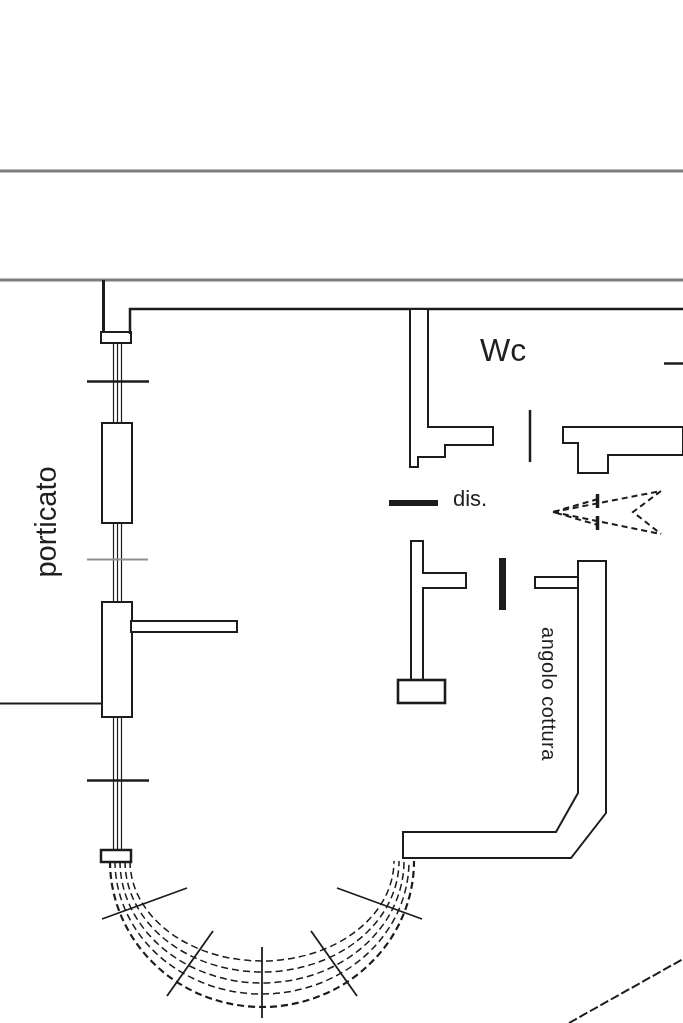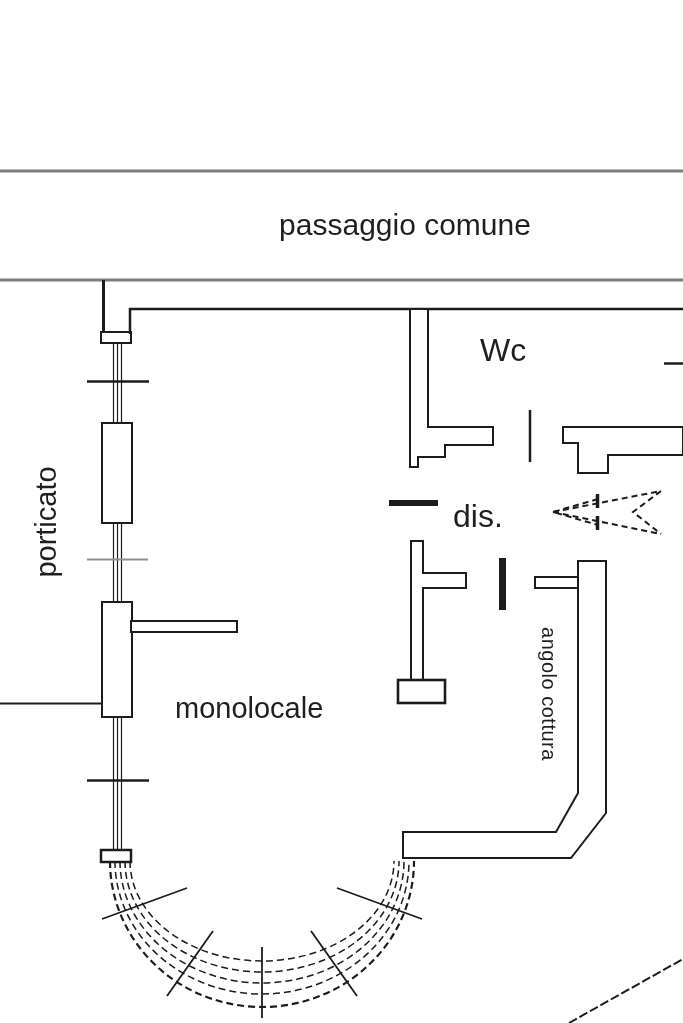--- a/index.html
+++ b/index.html
@@ -13,21 +13,21 @@
   .plan-svg{position:absolute;left:0;top:0;}
   .lbl{
     position:absolute;
     color:#1f1f1f;
     white-space:nowrap;
     line-height:1;
     user-select:none;
   }
   .lbl-corridor{left:250px;top:210px;width:310px;text-align:center;font-size:30px;}
   .lbl-wc{left:480px;top:334px;font-size:32px;}
-  .lbl-dis{left:453px;top:500px;font-size:32px;}
+  .lbl-dis{left:453px;top:488px;font-size:22px;}
   .lbl-monolocale{left:175px;top:694px;font-size:29px;}
   .lbl-porticato{
     left:46px;top:522px;
     transform:translate(-50%,-50%) rotate(-90deg);
     font-size:29px;
   }
   .lbl-angolo{
     left:549px;top:694px;
     transform:translate(-50%,-50%) rotate(90deg);
     font-size:20px;
@@ -112,19 +112,17 @@
         <line x1="213" y1="931" x2="167" y2="996"></line>
         <line x1="311" y1="931" x2="357" y2="996"></line>
         <line x1="337" y1="888" x2="422" y2="919"></line>
         <line x1="262" y1="947" x2="262" y2="1018"></line>
       </g>
     </g>
 
     <line x1="569" y1="1023" x2="683" y2="959" stroke="#1c1c1c" stroke-width="2" stroke-dasharray="9,3"></line>
   </svg>
 
-  <div class="lbl lbl-corridor">passaggio comune</div>
   <div class="lbl lbl-wc">Wc</div>
   <div class="lbl lbl-dis">dis.</div>
-  <div class="lbl lbl-monolocale">monolocale</div>
   <div class="lbl lbl-porticato">porticato</div>
   <div class="lbl lbl-angolo">angolo cottura</div>
 </div>
 
 </body></html>

